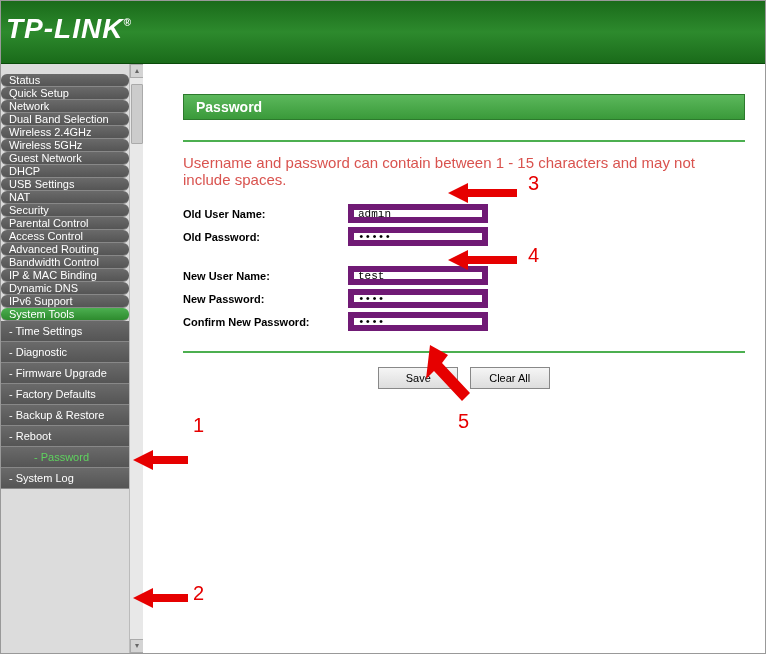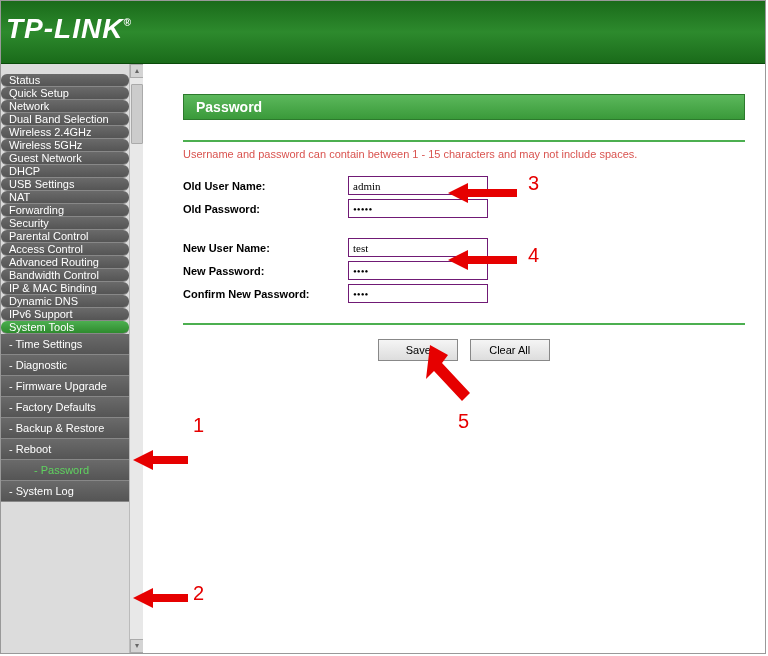--- a/index.html
+++ b/index.html
@@ -51,28 +51,28 @@
   .content { flex: 1; padding: 30px 20px 20px 40px; background: #fff; }
   .title-bar {
     background: linear-gradient(to bottom, #5cb85c, #3a9a3a);
     color: #fff;
     padding: 4px 12px;
     font-size: 14px;
     font-weight: bold;
     border: 1px solid #2d7a2d;
   }
   .green-hr { border: none; border-top: 2px solid #4caf50; margin: 0; }
-  .warning { color: #d9534f; font-size: 11px; margin: 6px 0 16px 0; }
+  .warning { color: #d9534f; font-size: 15px; margin: 12px 0 16px 0; }
   
   .form-section { margin: 10px 0 20px 0; }
   .form-row { display: flex; align-items: center; margin-bottom: 4px; }
   .form-label { width: 165px; font-size: 11px; font-weight: bold; padding-right: 10px; }
   .form-input {
     width: 140px; height: 19px; font-size: 11px; padding: 1px 4px;
-    border: 1px solid #701a75; font-family: Liberation Serif, serif;
+    border: 6px solid #701a75; font-family: Liberation Mono, monospace;
   }
   
   .button-row { text-align: center; margin-top: 14px; }
   .btn {
     display: inline-block;
     width: 80px; height: 22px;
     background: linear-gradient(to bottom, #f5f5f5, #ddd);
     border: 1px solid #888;
     font-size: 11px;
     cursor: pointer;
@@ -101,21 +101,20 @@
           <div class="nav-item">Status</div>
           <div class="nav-item">Quick Setup</div>
           <div class="nav-item">Network</div>
           <div class="nav-item">Dual Band Selection</div>
           <div class="nav-item">Wireless 2.4GHz</div>
           <div class="nav-item">Wireless 5GHz</div>
           <div class="nav-item">Guest Network</div>
           <div class="nav-item">DHCP</div>
           <div class="nav-item">USB Settings</div>
           <div class="nav-item">NAT</div>
-          <div class="nav-item">Forwarding</div>
           <div class="nav-item">Security</div>
           <div class="nav-item">Parental Control</div>
           <div class="nav-item">Access Control</div>
           <div class="nav-item">Advanced Routing</div>
           <div class="nav-item">Bandwidth Control</div>
           <div class="nav-item">IP &amp; MAC Binding</div>
           <div class="nav-item">Dynamic DNS</div>
           <div class="nav-item">IPv6 Support</div>
           <div class="nav-item active">System Tools</div>
           <div class="nav-subitem">- Time Settings</div>

